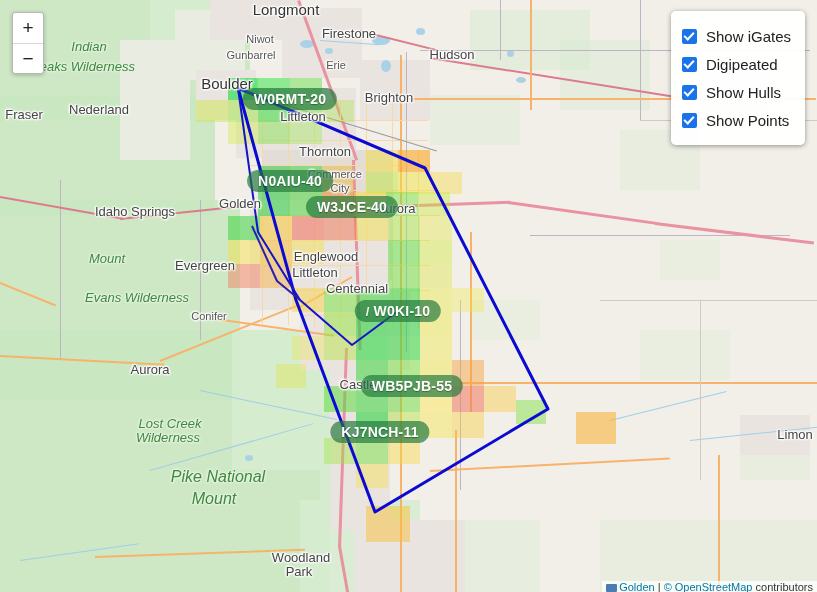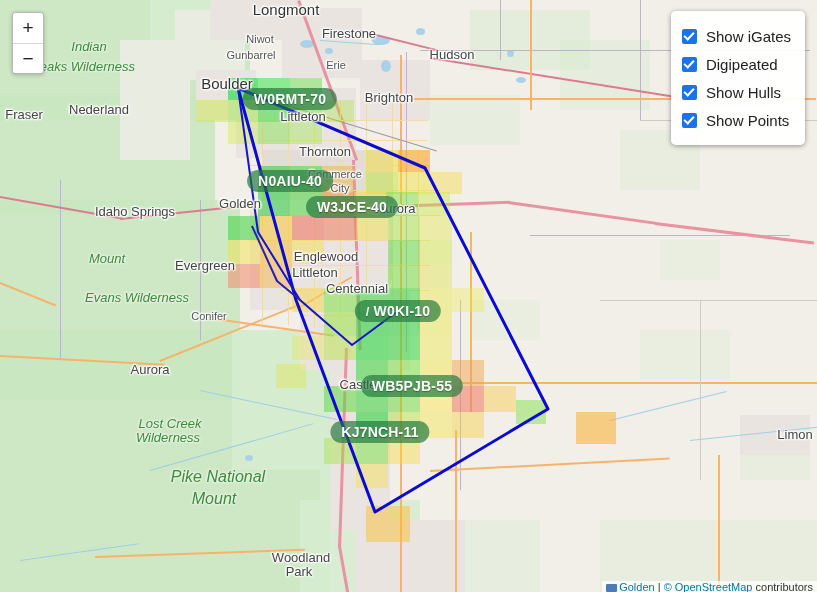--- a/index.html
+++ b/index.html
@@ -354,21 +354,21 @@
       <div class="plabel park " style="left: 107px; top: 258px;">Mount</div>
       <div class="plabel park " style="left: 105px; top: 297px; margin-left: 32px;">Evans Wilderness</div>
       <div class="plabel park " style="left: 170px; top: 423px;">Lost Creek</div>
       <div class="plabel park " style="left: 168px; top: 437px;">Wilderness</div>
       <div class="plabel park big" style="left: 218px; top: 477px;">Pike National</div>
       <div class="plabel park big" style="left: 214px; top: 499px;">Mount</div>
     </div>
 
   <div id="markerlayer">
       <div class="marker" style="left: 290px; top: 99px;">
-        <span>W0RMT-70</span>
+        <span>W0RMT-20</span>
       </div>
       <div class="marker" style="left: 290px; top: 181px;">
         <span>N0AIU-40</span>
       </div>
       <div class="marker" style="left: 352px; top: 207px;">
         <span>W3JCE-40</span>
       </div>
       <div class="marker" style="left: 398px; top: 311px;">
         <span class="sym">/</span>
         <span>W0KI-10</span>

